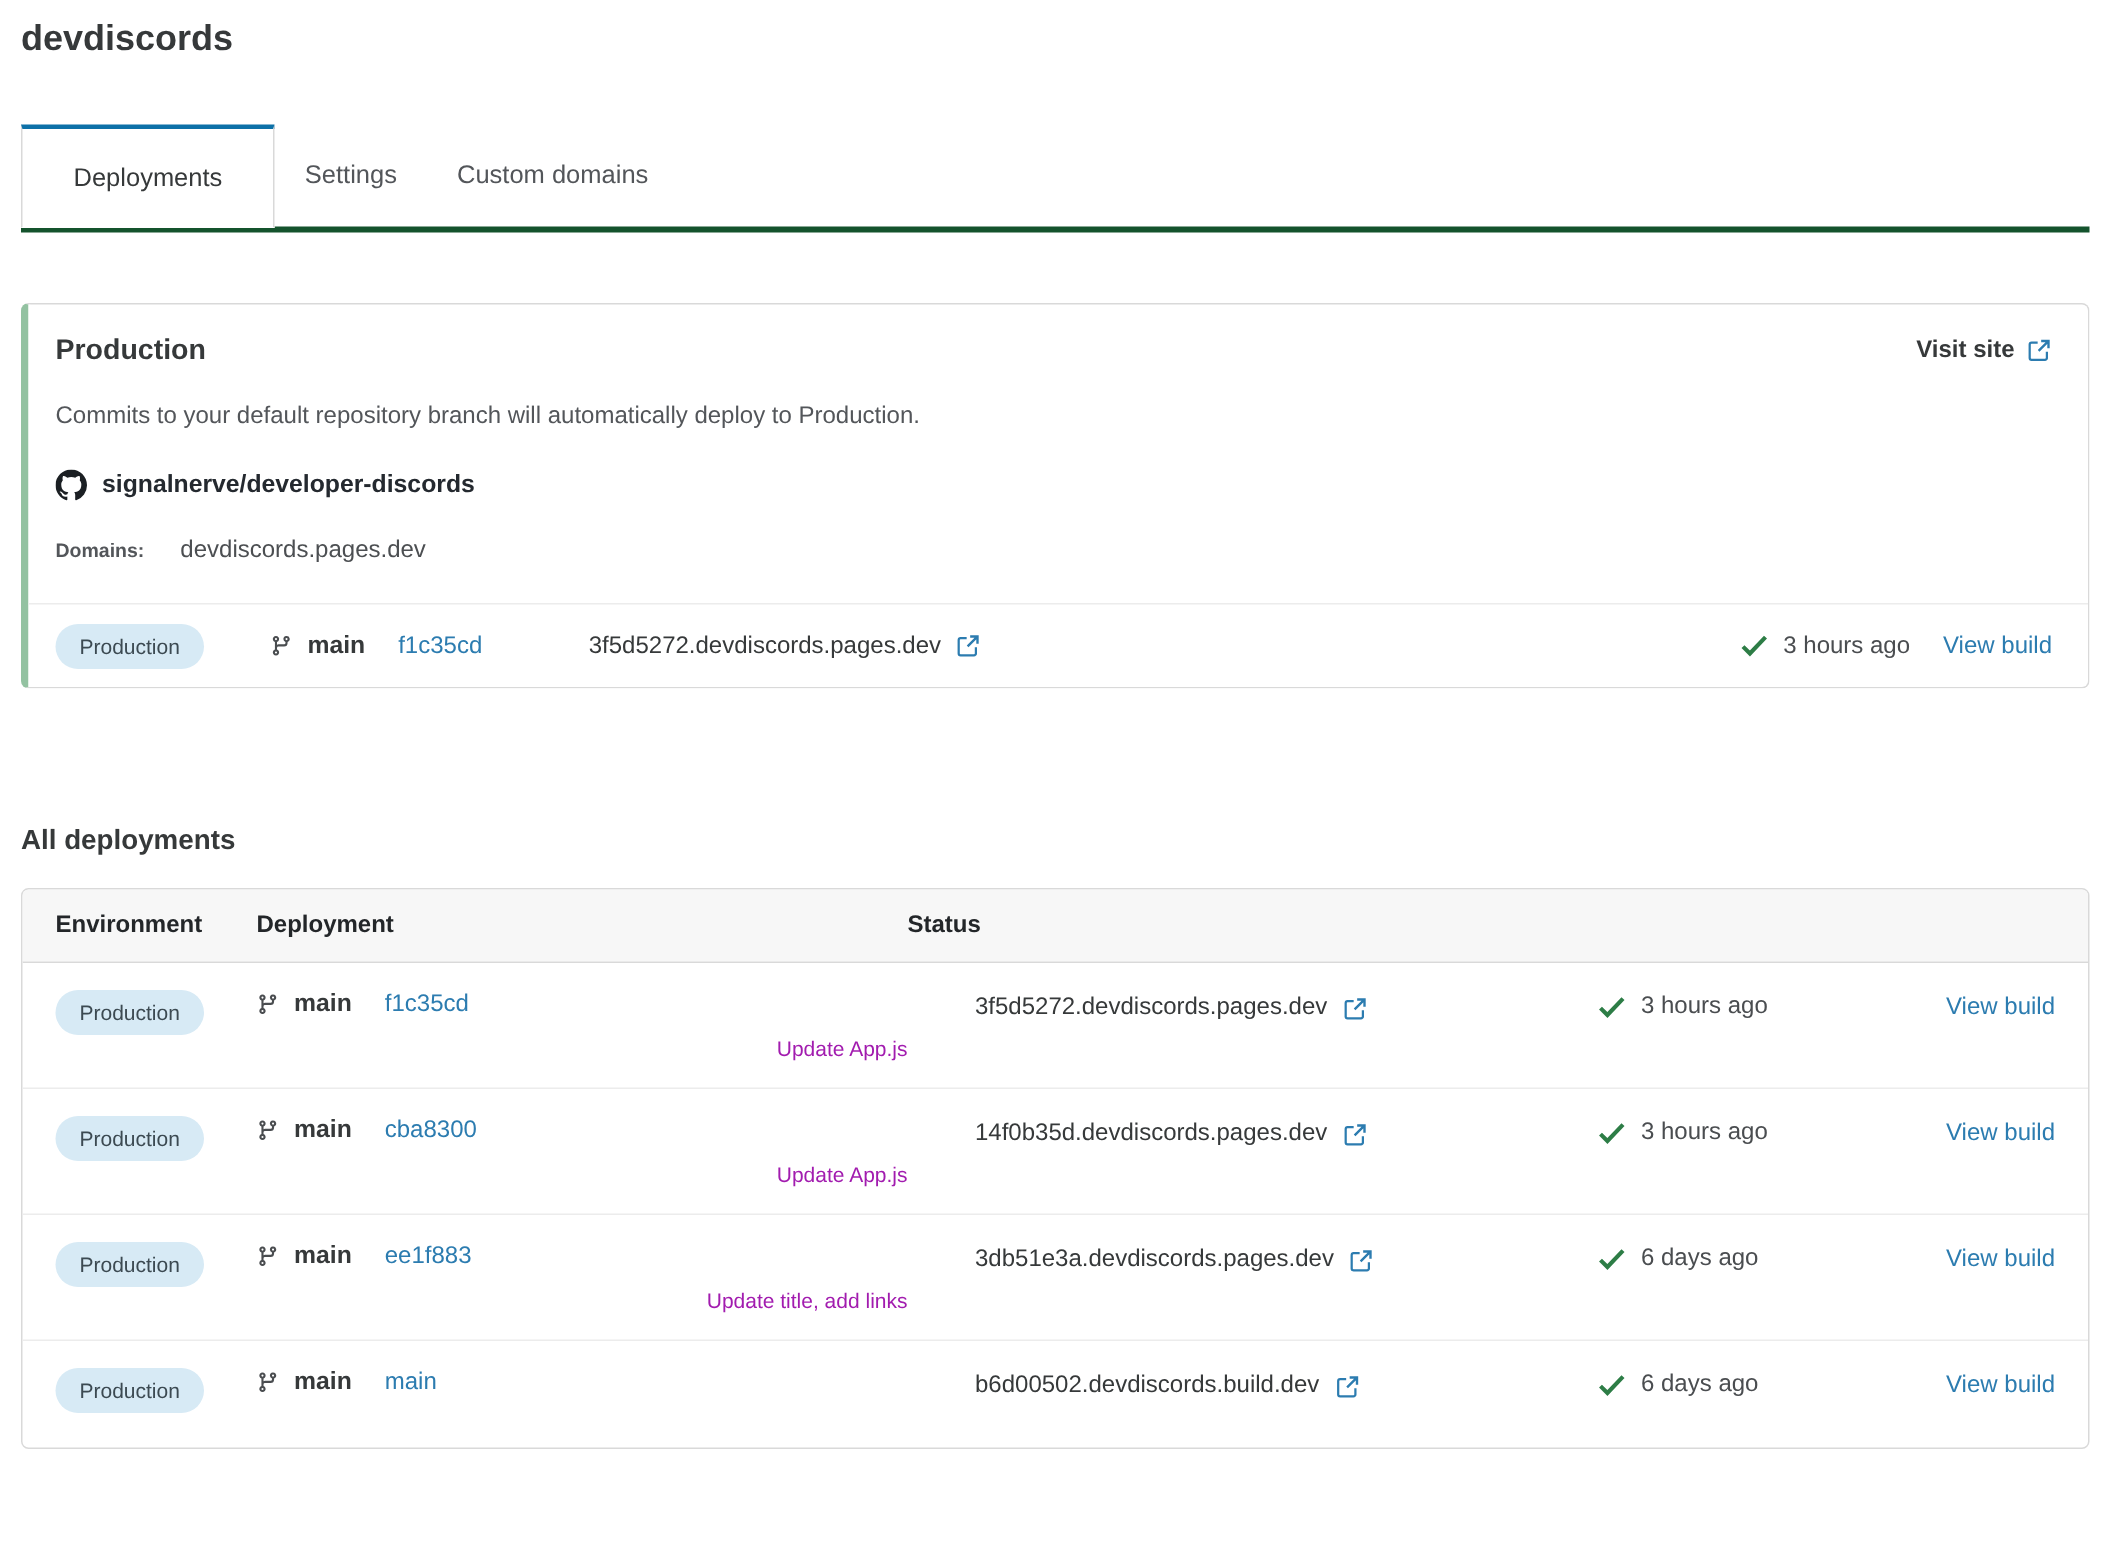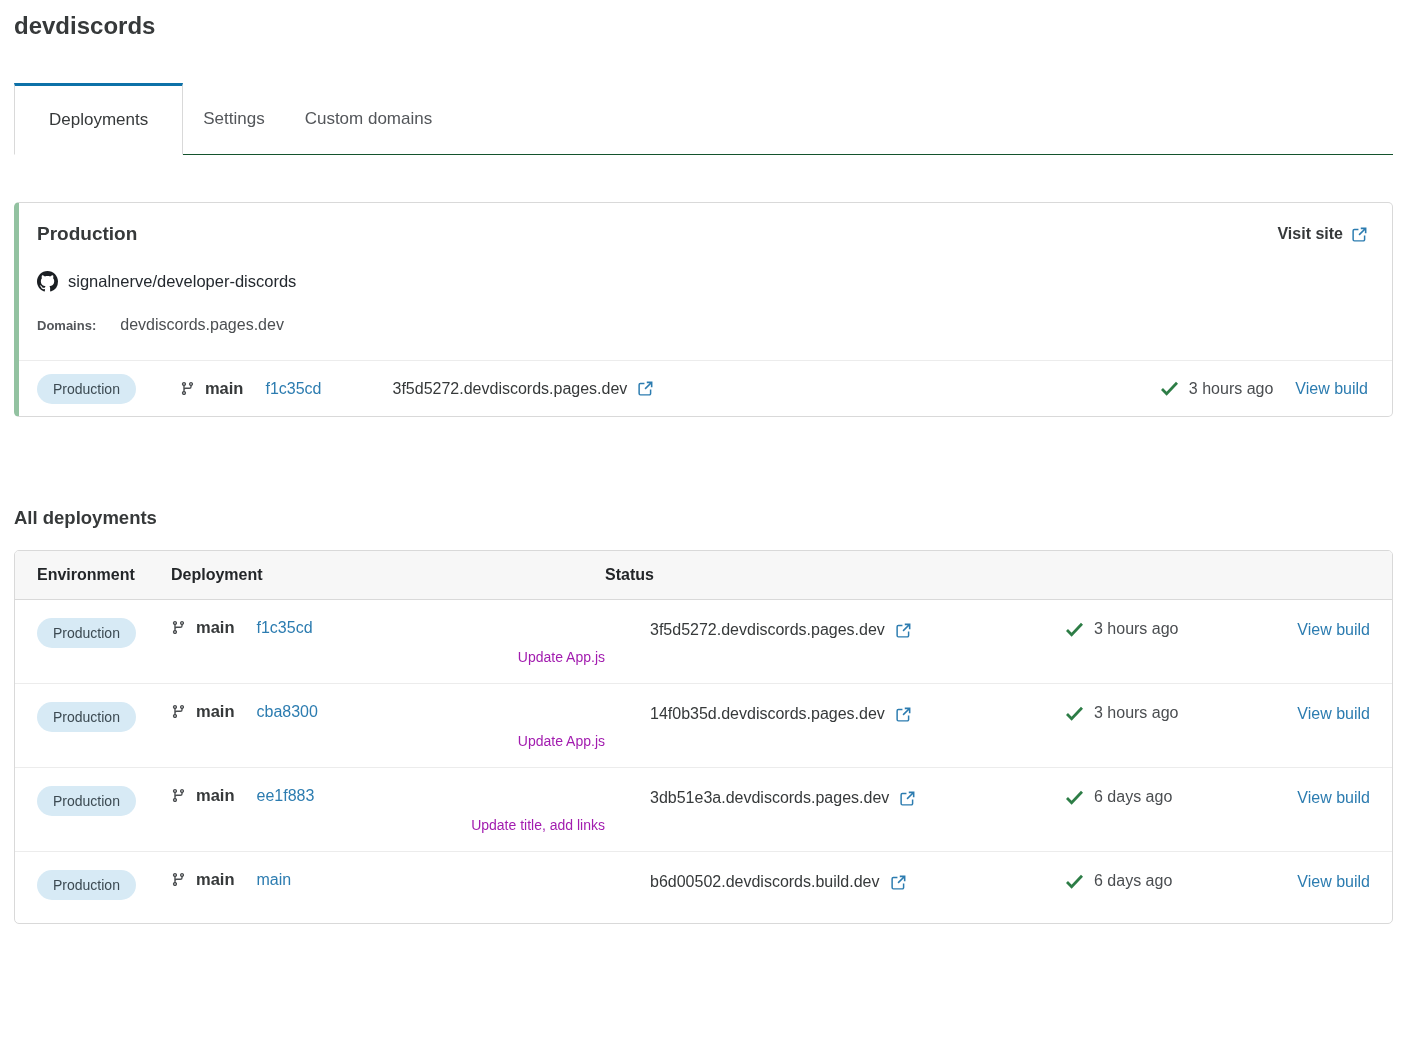--- a/index.html
+++ b/index.html
@@ -29,21 +29,21 @@
   .page-title {
     margin-top: 12px;
     font-size: 24px; line-height: 28px;
     font-weight: 700; color: var(--text-dark);
   }
 
   
   .tabs {
     display: flex; align-items: stretch;
     margin-top: 43px; height: 72px;
-    border-bottom: 1px solid #14532d;
+    border-bottom: 4px solid #14532d;
     text-align: center;
   }
   .tab {
     display: flex; align-items: center;
     font-size: 17px; color: var(--text-gray);
     padding: 0 20px; cursor: pointer; background: transparent;
   }
   .tab.active {
     background: #fff;
     color: var(--text-dark);
@@ -58,28 +58,28 @@
   .prod-card {
     margin-top: 47px;
     border: 1px solid var(--border);
     border-left: 5px solid var(--green-bar);
     border-radius: 5px;
   }
   .card-body { padding: 20px 24px 26px 18px; }
   .card-head { display: flex; justify-content: space-between; align-items: center; }
   .card-title { font-size: 19px; font-weight: 700; }
   .visit-site {
-    display: inline-flex; align-items: center; gap: 8px;
+    display: inline-flex; gap: 8px;
     font-size: 16px; font-weight: 600; color: var(--text-dark);
     text-decoration: none; cursor: pointer;
   }
   .card-desc { margin-top: 24px; color: var(--text-gray); font-size: 16px; }
   .repo-row {
     margin-top: 26px; display: flex; align-items: center; gap: 10px;
-    font-weight: 400; font-size: 16.5px; color: #24292f;
+    font-weight: 700; font-size: 16.5px; color: #24292f;
   }
   .domains-row { margin-top: 24px; display: flex; align-items: baseline; gap: 24px; }
   .domains-label { font-size: 13px; font-weight: 700; color: var(--text-gray); }
   .domains-value { font-size: 16px; color: #4c4f52; }
 
   .card-footer {
     border-top: 1px solid var(--row-border);
     height: 56px; padding: 0 24px 0 18px;
     display: flex; align-items: center; justify-content: space-between;
   }
@@ -162,20 +162,21 @@
         <a class="visit-site">
           <span>Visit site</span>
           <span class="ext-icon">
             <svg width="17" height="17" viewBox="0 0 16 16">
                 <path fill="none" stroke="#2c7cb0" stroke-width="1.4" d="M7 3.2H3.2A1.2 1.2 0 0 0 2 4.4v8.4A1.2 1.2 0 0 0 3.2 14h8.4a1.2 1.2 0 0 0 1.2-1.2V9"></path>
                 <path fill="none" stroke="#2c7cb0" stroke-width="1.5" d="M9.2 2.2h4.6v4.6M13.4 2.6L7.6 8.4"></path>
               </svg>
           </span>
         </a>
       </div>
+      <div class="card-desc">Commits to your default repository branch will automatically deploy to Production.</div>
       <div class="repo-row">
         <span style="display:inline-flex;">
           <svg width="21" height="21" viewBox="0 0 16 16">
               <path fill="#1b1f23" d="M8 0C3.58 0 0 3.58 0 8c0 3.54 2.29 6.53 5.47 7.59.4.07.55-.17.55-.38 0-.19-.01-.82-.01-1.49-2.01.37-2.53-.49-2.69-.94-.09-.23-.48-.94-.82-1.13-.28-.15-.68-.52-.01-.53.63-.01 1.08.58 1.23.82.72 1.21 1.87.87 2.33.66.07-.52.28-.87.51-1.07-1.78-.2-3.64-.89-3.64-3.95 0-.87.31-1.59.82-2.15-.08-.2-.36-1.02.08-2.12 0 0 .67-.21 2.2.82.64-.18 1.32-.27 2-.27s1.36.09 2 .27c1.53-1.04 2.2-.82 2.2-.82.44 1.1.16 1.92.08 2.12.51.56.82 1.27.82 2.15 0 3.07-1.87 3.75-3.65 3.95.29.25.54.73.54 1.48 0 1.07-.01 1.93-.01 2.2 0 .21.15.46.55.38A8.01 8.01 0 0 0 16 8c0-4.42-3.58-8-8-8Z"></path>
             </svg>
         </span>
         <span>signalnerve/developer-discords</span>
       </div>
       <div class="domains-row">
         <span class="domains-label">Domains:</span>

